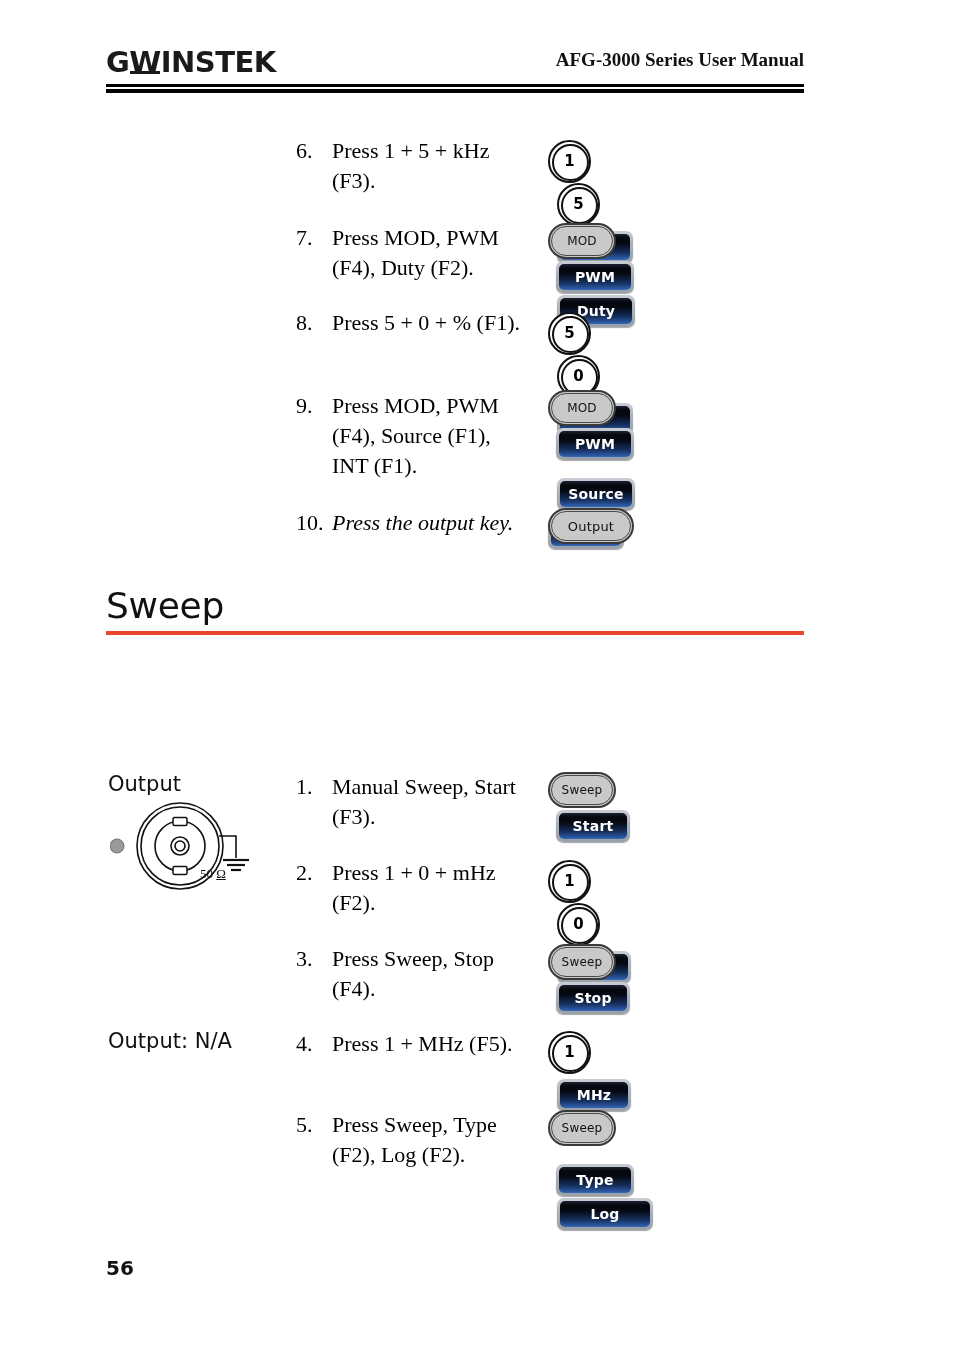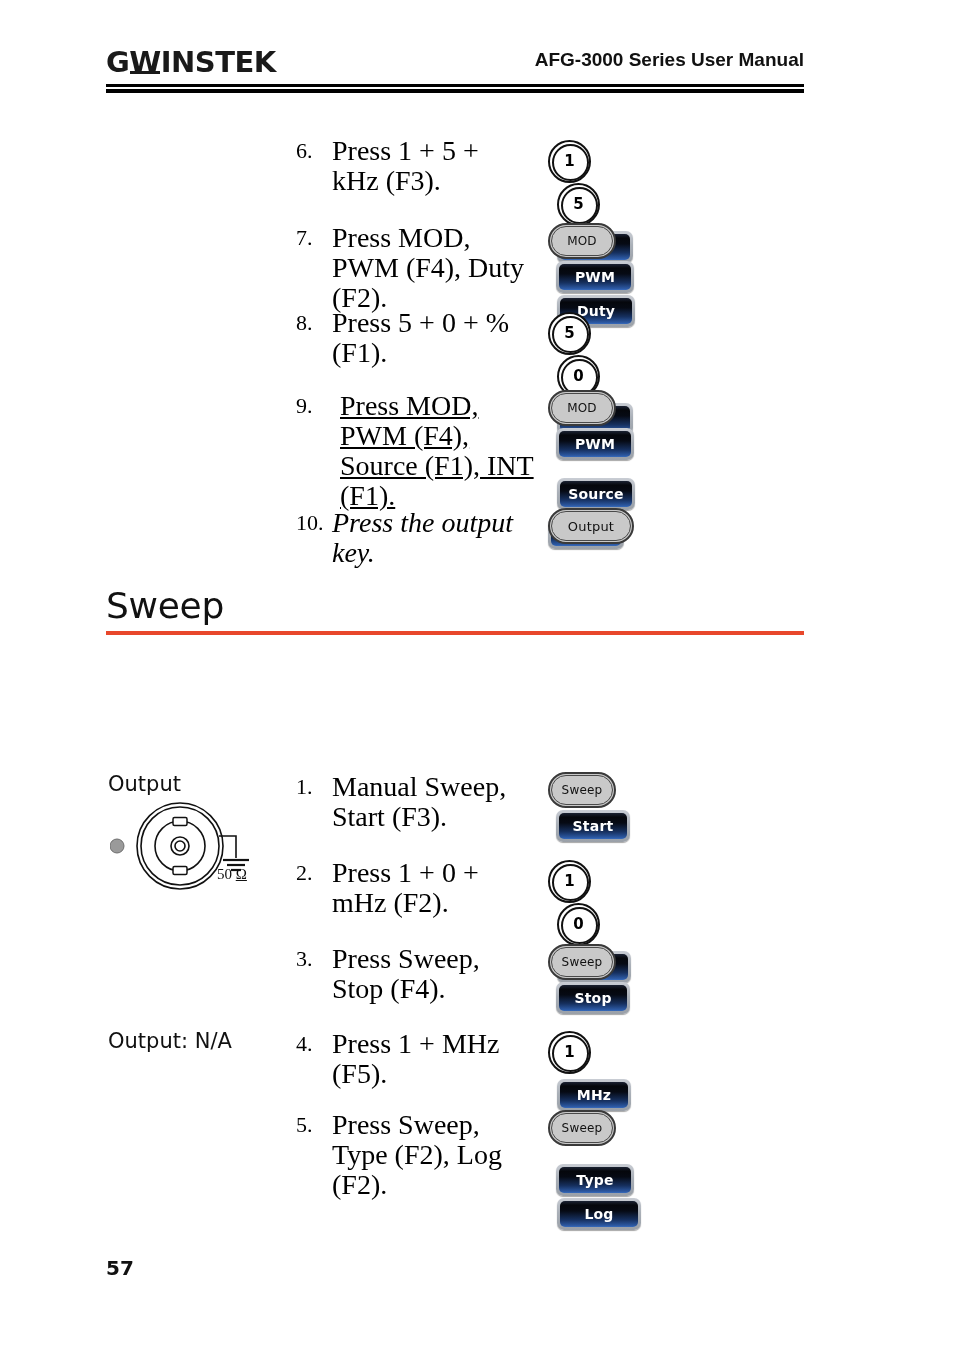--- a/index.html
+++ b/index.html
@@ -53,21 +53,21 @@
     left: 1px;
     right: 1px;
     bottom: 4px;
     height: 3px;
     background: #1a1a1a;
   }
   .header-title {
     position: absolute;
     right: 0;
     top: 5px;
-    font-family: Liberation Sans, sans-serif;
+    font-family: Liberation Serif, serif;
     font-weight: 700;
     font-size: 19px;
     color: #111111;
     white-space: nowrap;
   }
   .rule-top {
     position: absolute;
     left: 106px;
     top: 84px;
     width: 698px;
@@ -89,21 +89,21 @@
   }
   .step-num {
     position: absolute;
     font-size: 22px;
     line-height: 30px;
     text-align: left;
     white-space: nowrap;
   }
   .step-text {
     position: absolute;
-    font-size: 28px;
+    font-size: 22px;
     line-height: 30px;
   }
   .keys {
     position: absolute;
   }
 
   
   .rkey {
     position: relative;
     display: inline-block;
@@ -341,21 +341,21 @@
       <span class="bkey" style="width:76px; margin-left:9px; margin-top:5px;">
         <span class="bface">
           <span class="blabel">%</span>
         </span>
       </span>
     </div>
   </div>
 
   <div class="step">
     <div class="step-num" style="left:296px; top:391px;">9.</div>
-    <div class="step-text" style="left:340px; top:391px; width:200px;text-decoration:underline;">Press MOD, PWM (F4), Source (F1), INT (F1).</div>
+    <div class="step-text" style="left:332px; top:391px; width:200px;">Press MOD, PWM (F4), Source (F1), INT (F1).</div>
     <div class="keys" style="left:548px; top:390px;">
       <span class="pkey" style="width:68px;">
         <span class="pouter"></span>
         <span class="pinner"></span>
         <span class="plabel">MOD</span>
       </span>
       <span class="bkey" style="width:78px; margin-left:8px; margin-top:2px;">
         <span class="bface">
           <span class="blabel">PWM</span>
         </span>
@@ -406,21 +406,21 @@
       <rect x="63" y="17.5" width="14" height="8" rx="1.5" fill="#ffffff" stroke="#111" stroke-width="1.5"></rect>
       <rect x="63" y="66.5" width="14" height="8" rx="1.5" fill="#ffffff" stroke="#111" stroke-width="1.5"></rect>
 
       <path d="M109 36 L126 36 L126 58" fill="none" stroke="#111" stroke-width="1.6"></path>
 
       <line x1="113" y1="60" x2="139" y2="60" stroke="#111" stroke-width="2.2"></line>
       <line x1="117" y1="65" x2="135" y2="65" stroke="#111" stroke-width="2.2"></line>
       <line x1="121" y1="70" x2="131" y2="70" stroke="#111" stroke-width="2.2"></line>
     </svg>
   </div>
-  <div style="position:absolute; left:217px; top:866px; font-family:'Liberation Serif',serif; font-size:15px; color:#111;"><span>50</span>&nbsp;<span style="text-decoration:underline;">Ω</span></div>
+  <div style="position:absolute; left:200px; top:866px; font-family:'Liberation Serif',serif; font-size:13px; color:#111;"><span>50</span>&nbsp;<span style="text-decoration:underline;">Ω</span></div>
 
   <div class="side-label" style="left:108px; top:1029px;">Output: N/A</div>
 
   <div class="step">
     <div class="step-num" style="left:296px; top:772px;">1.</div>
     <div class="step-text" style="left:332px; top:772px; width:200px;">Manual Sweep, Start (F3).</div>
     <div class="keys" style="left:548px; top:772px;">
       <span class="pkey" style="width:68px;">
         <span class="pouter"></span>
         <span class="pinner"></span>
@@ -497,23 +497,23 @@
       <span class="pkey" style="width:68px;">
         <span class="pouter"></span>
         <span class="pinner"></span>
         <span class="plabel">Sweep</span>
       </span>
       <span class="bkey" style="width:78px; margin-left:8px; margin-top:18px;">
         <span class="bface">
           <span class="blabel">Type</span>
         </span>
       </span>
-      <span class="bkey" style="width:84px; margin-left:9px; margin-top:2px;">
+      <span class="bkey" style="width:96px; margin-left:9px; margin-top:2px;">
         <span class="bface">
           <span class="blabel">Log</span>
         </span>
       </span>
     </div>
   </div>
 
-  <div class="page-num">57</div>
+  <div class="page-num">56</div>
 
 </div>
 
 </body></html>

